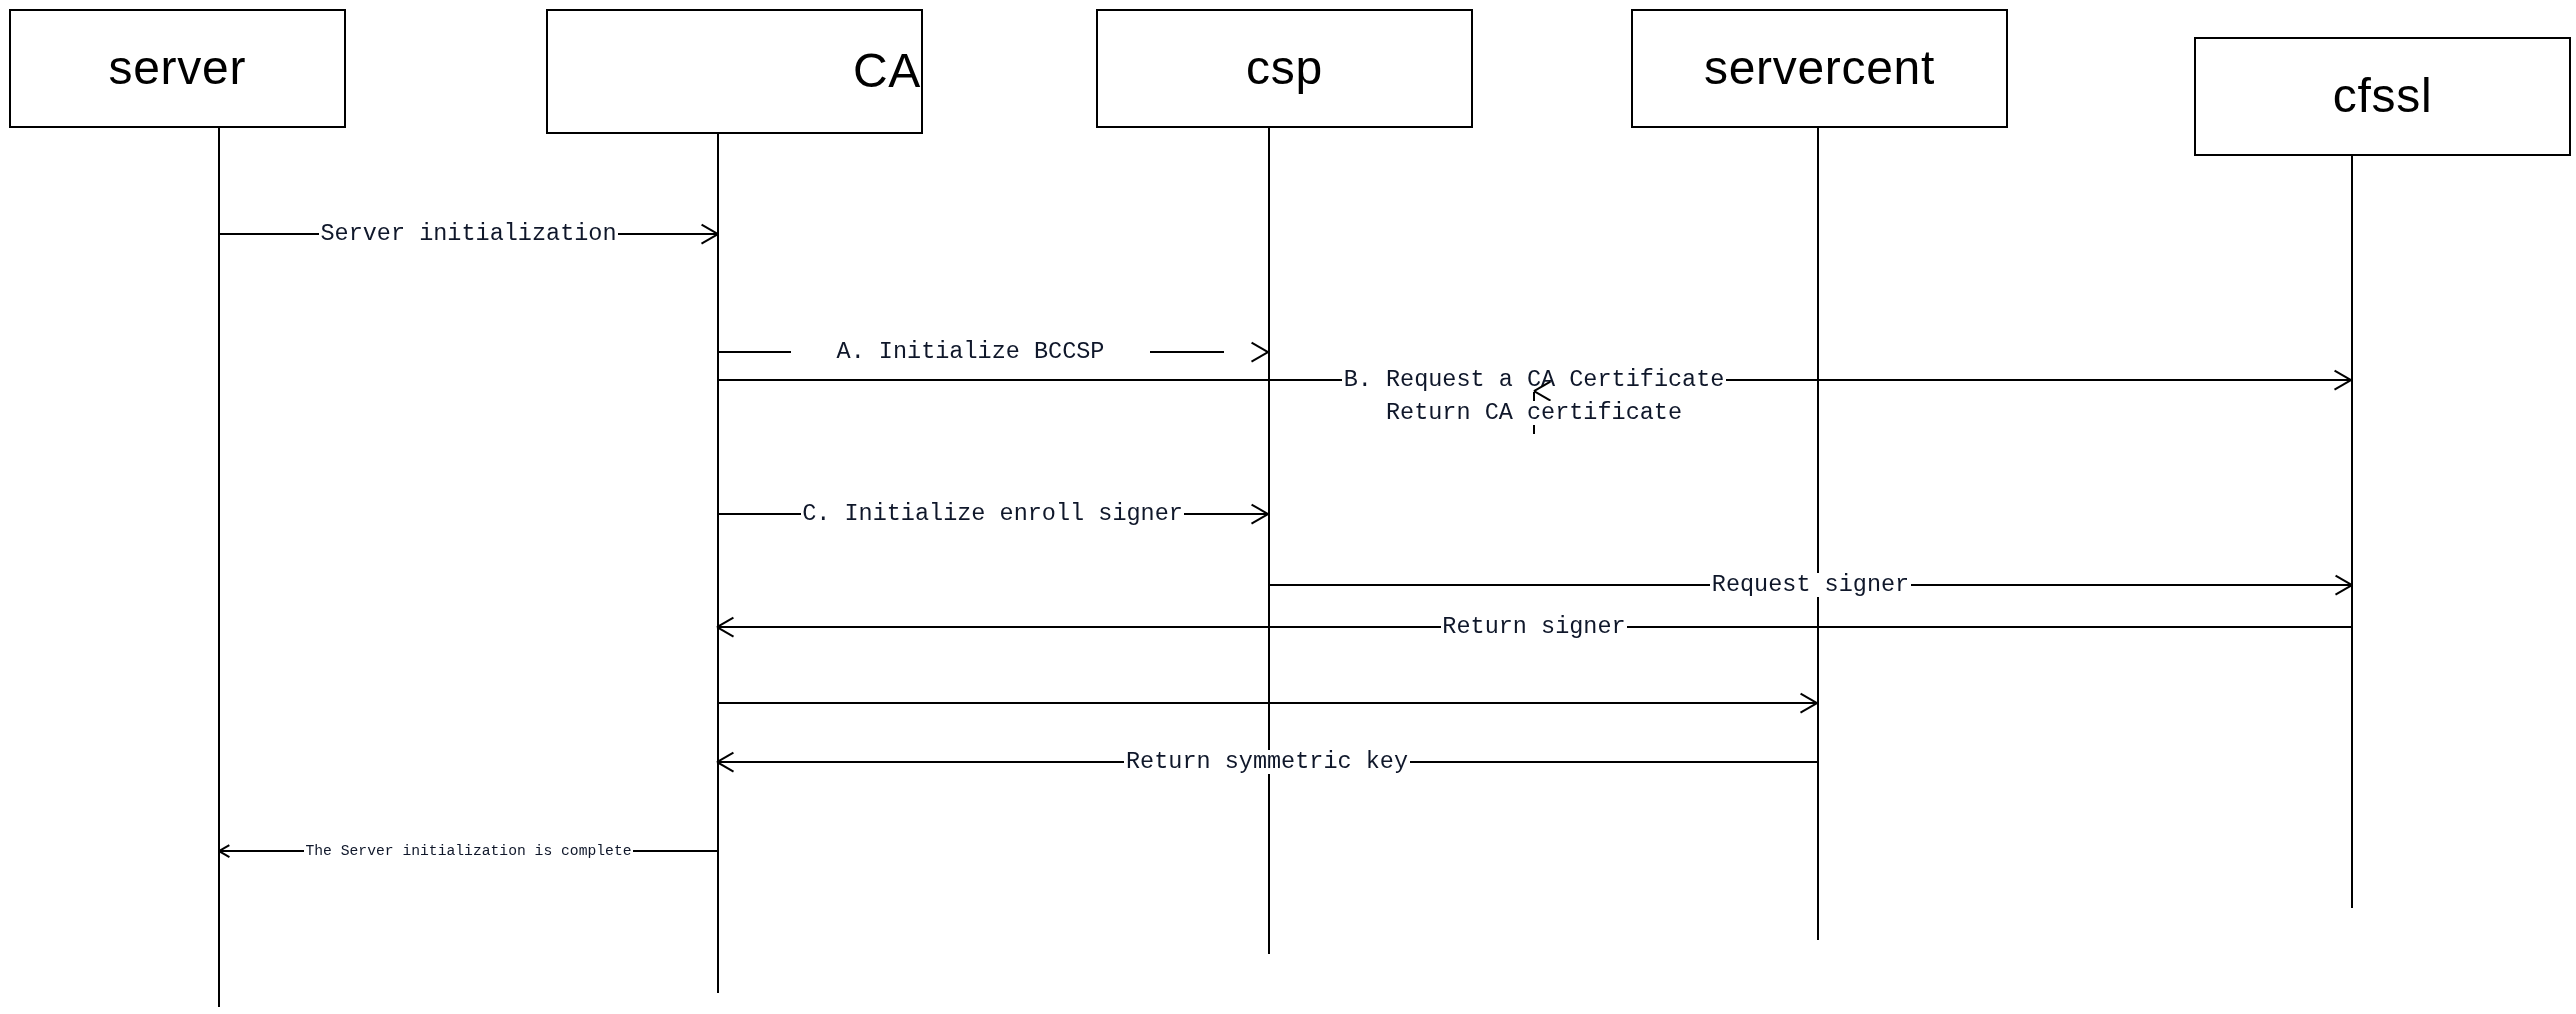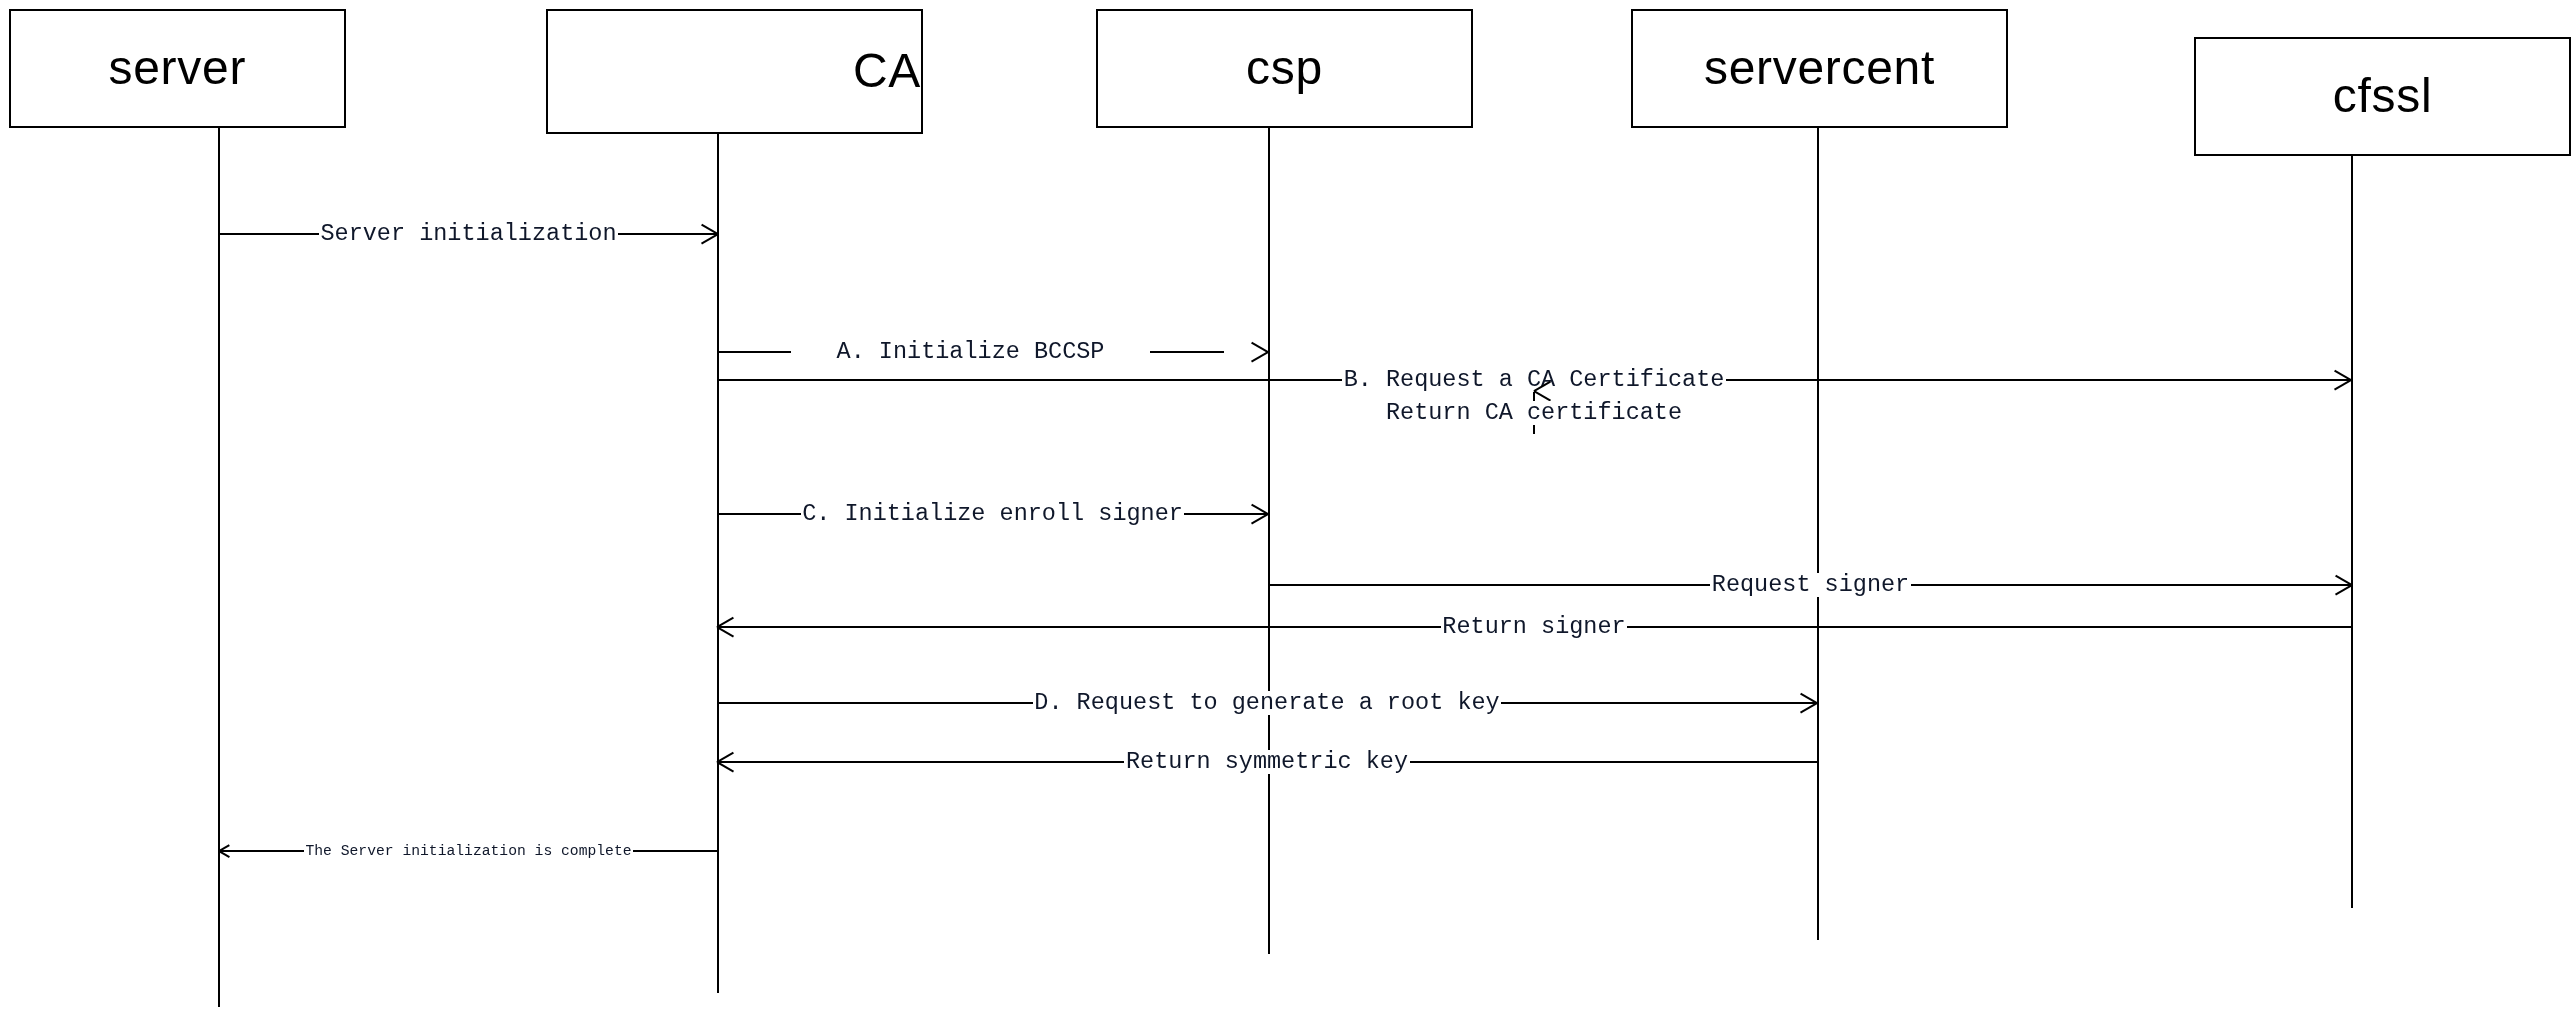--- a/index.html
+++ b/index.html
@@ -168,21 +168,20 @@
         <span class="arrow right"></span>
       </div>
       <div class="message" style="left: 717px; width: 1634px; top: 605px;">
         <span class="arrow left"></span>
         <span class="msg-seg"></span>
         <span class="msg-label">Return signer</span>
         <span class="msg-seg"></span>
       </div>
       <div class="message" style="left: 717px; width: 1100px; top: 681px;">
         <span class="msg-seg"></span>
-        <span class="msg-label">D. Request to generate a root key</span>
         <span class="msg-seg"></span>
         <span class="arrow right"></span>
       </div>
       <div class="message" style="left: 717px; width: 1100px; top: 740px;">
         <span class="arrow left"></span>
         <span class="msg-seg"></span>
         <span class="msg-label">Return symmetric key</span>
         <span class="msg-seg"></span>
       </div>
       <div class="message" style="left: 219px; width: 499px; top: 829px;">

